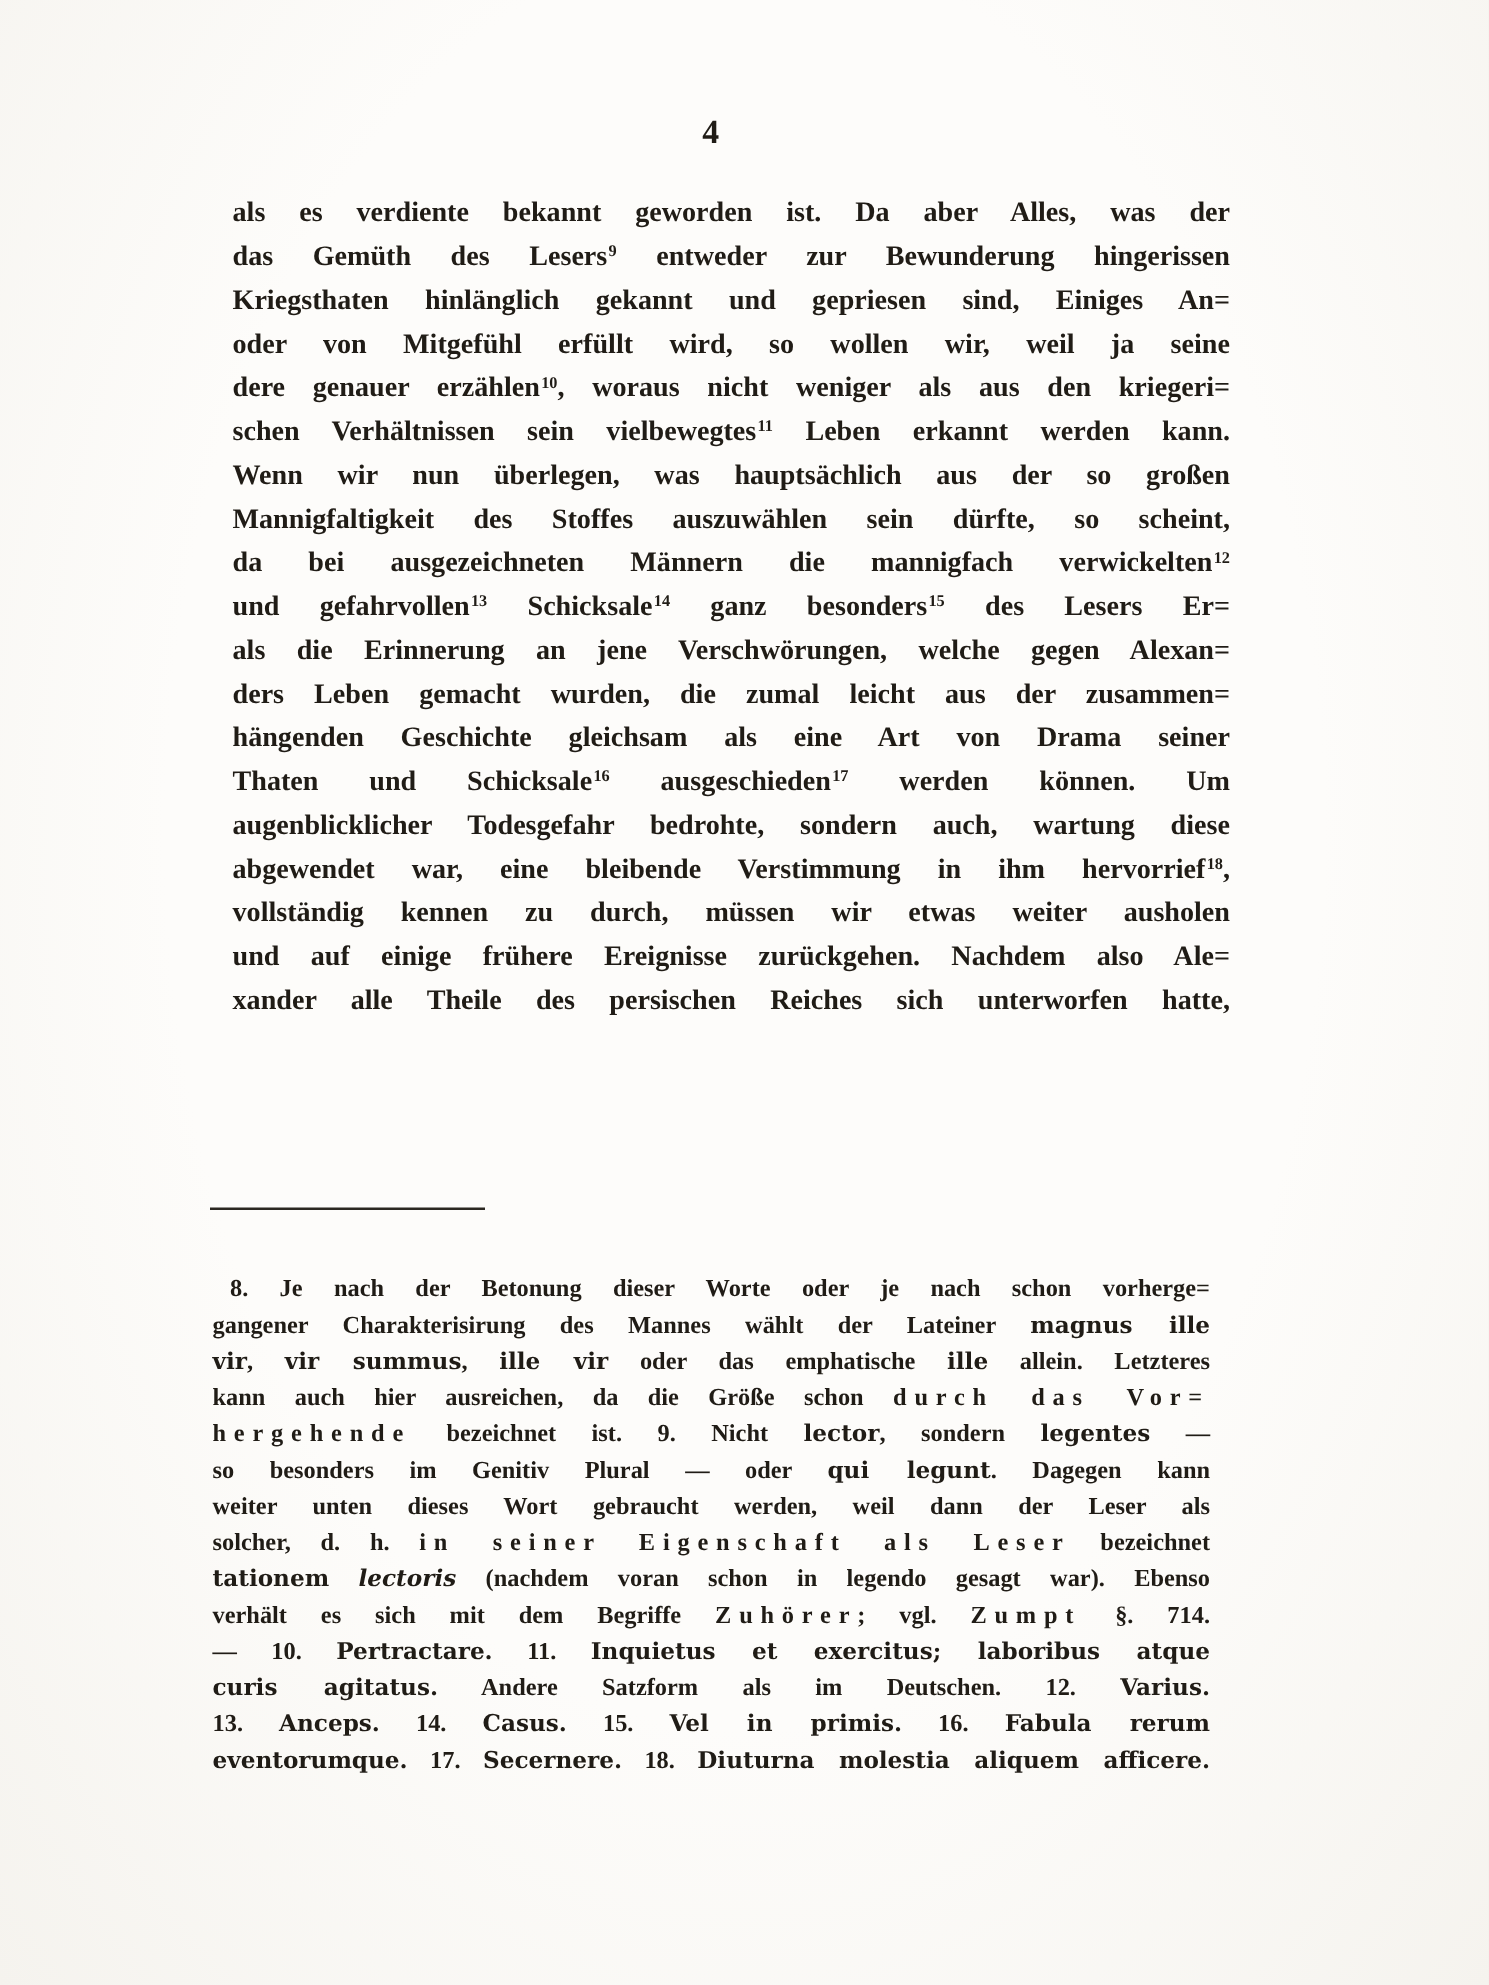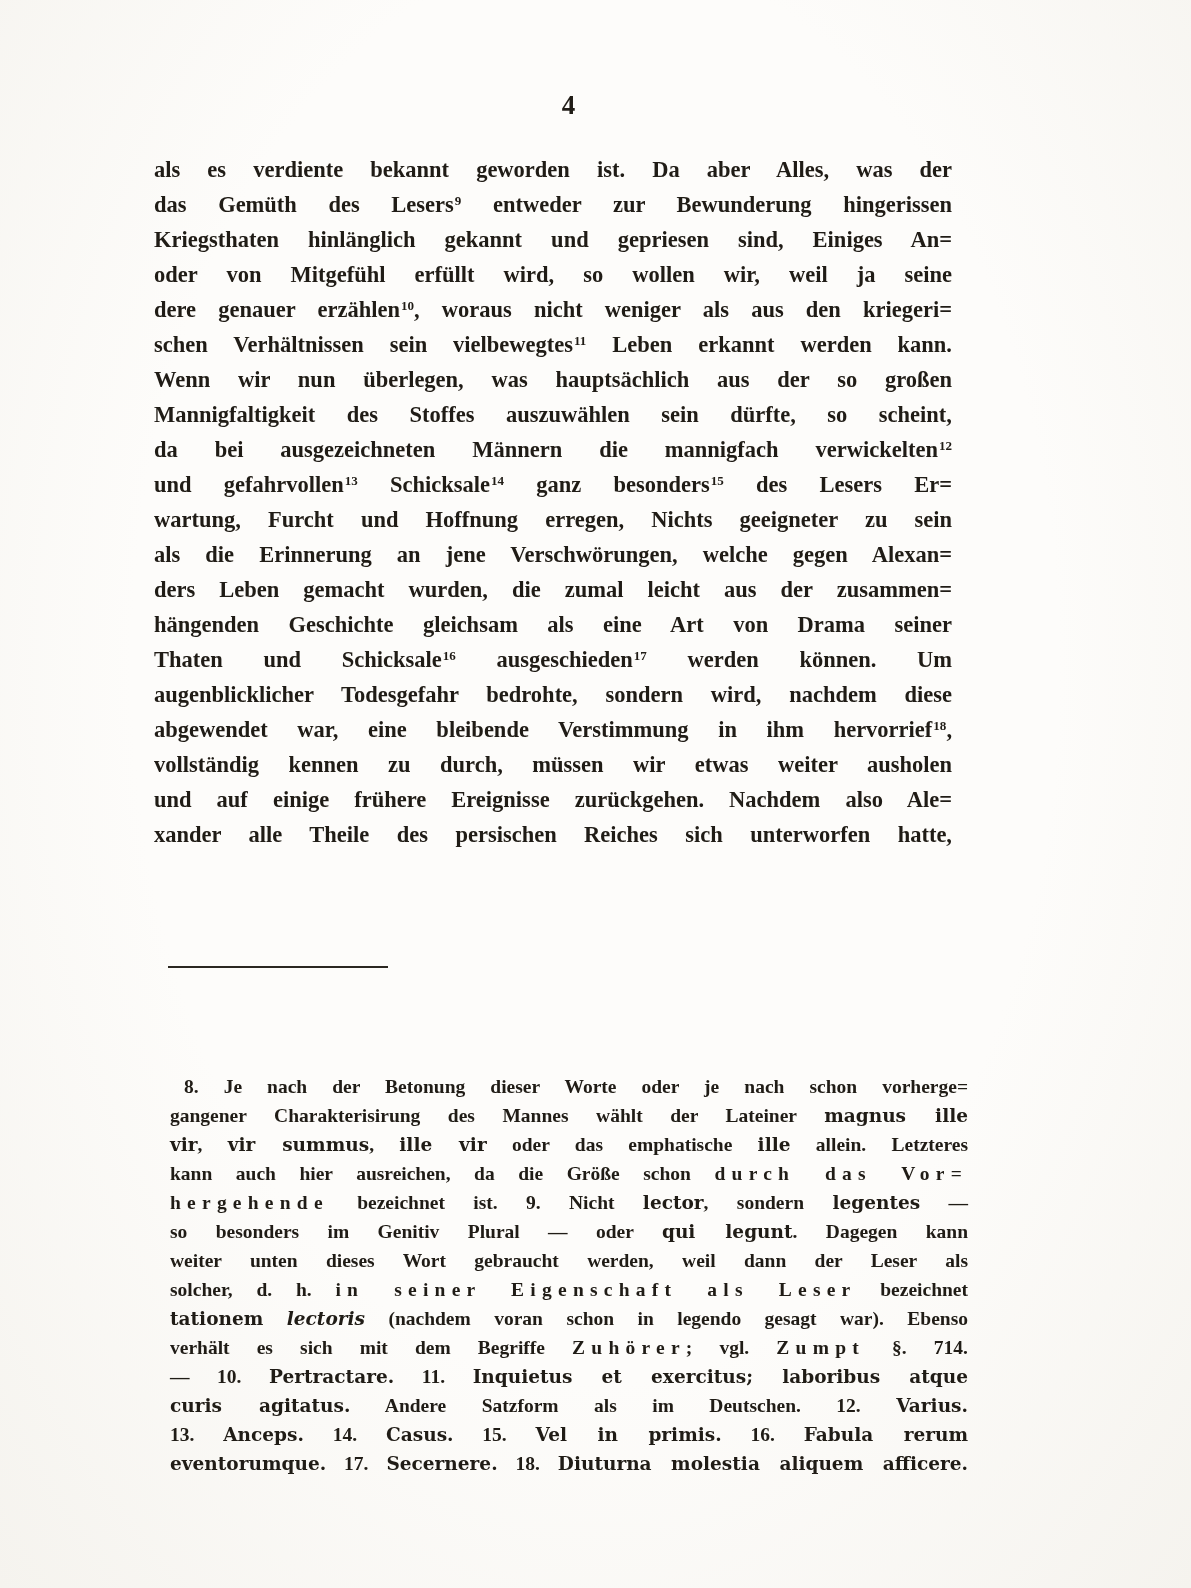--- a/index.html
+++ b/index.html
@@ -27,38 +27,38 @@
     font-size: 27px;
     font-weight: bold;
     letter-spacing: 1px;
   }
   .fraktur {
     font-family: "Liberation Serif", serif;
     font-weight: bold;
   }
   .body-text {
     position: absolute;
-    left: 154px;
+    left: 186px;
     top: 152px;
     width: 798px;
     font-size: 22.5px;
   }
   .body-text .line { line-height: 35px; }
   .footnote-rule {
     position: absolute;
     left: 168px;
     top: 966px;
     width: 220px;
     height: 2px;
     background: #2b2721;
   }
   .footnotes {
     position: absolute;
     left: 170px;
-    top: 1072px;
+    top: 1017px;
     width: 798px;
     font-size: 19.5px;
   }
   .footnotes .line { line-height: 29px; }
   .footnotes .line:first-child { text-indent: 14px; }
   .line {
     text-align: justify;
     text-align-last: justify;
     -moz-text-align-last: justify;
   }
@@ -86,26 +86,25 @@
       <div class="line">als es verdiente bekannt geworden ist. Da aber Alles, was der</div>
       <div class="line">das Gemüth des Lesers<sup>9</sup> entweder zur Bewunderung hingerissen</div>
       <div class="line">Kriegsthaten hinlänglich gekannt und gepriesen sind, Einiges An=</div>
       <div class="line">oder von Mitgefühl erfüllt wird, so wollen wir, weil ja seine</div>
       <div class="line">dere genauer erzählen<sup>10</sup>, woraus nicht weniger als aus den kriegeri=</div>
       <div class="line">schen Verhältnissen sein vielbewegtes<sup>11</sup> Leben erkannt werden kann.</div>
       <div class="line">Wenn wir nun überlegen, was hauptsächlich aus der so großen</div>
       <div class="line">Mannigfaltigkeit des Stoffes auszuwählen sein dürfte, so scheint,</div>
       <div class="line">da bei ausgezeichneten Männern die mannigfach verwickelten<sup>12</sup></div>
       <div class="line">und gefahrvollen<sup>13</sup> Schicksale<sup>14</sup> ganz besonders<sup>15</sup> des Lesers Er=</div>
-      <div class="line">wartung, Furcht und Hoffnung erregen, Nichts geeigneter zu sein</div>
       <div class="line">als die Erinnerung an jene Verschwörungen, welche gegen Alexan=</div>
       <div class="line">ders Leben gemacht wurden, die zumal leicht aus der zusammen=</div>
       <div class="line">hängenden Geschichte gleichsam als eine Art von Drama seiner</div>
       <div class="line">Thaten und Schicksale<sup>16</sup> ausgeschieden<sup>17</sup> werden können. Um</div>
-      <div class="line">augenblicklicher Todesgefahr bedrohte, sondern wird, nachdem diese</div>
+      <div class="line">augenblicklicher Todesgefahr bedrohte, sondern auch, wartung diese</div>
       <div class="line">abgewendet war, eine bleibende Verstimmung in ihm hervorrief<sup>18</sup>,</div>
       <div class="line">vollständig kennen zu durch, müssen wir etwas weiter ausholen</div>
       <div class="line">und auf einige frühere Ereignisse zurückgehen. Nachdem also Ale=</div>
       <div class="line">xander alle Theile des persischen Reiches sich unterworfen hatte,</div>
     </div>
 
   <div class="footnote-rule"></div>
 
   <div class="footnotes fraktur">
       <div class="line">8. Je nach der Betonung dieser Worte oder je nach schon vorherge=</div>

